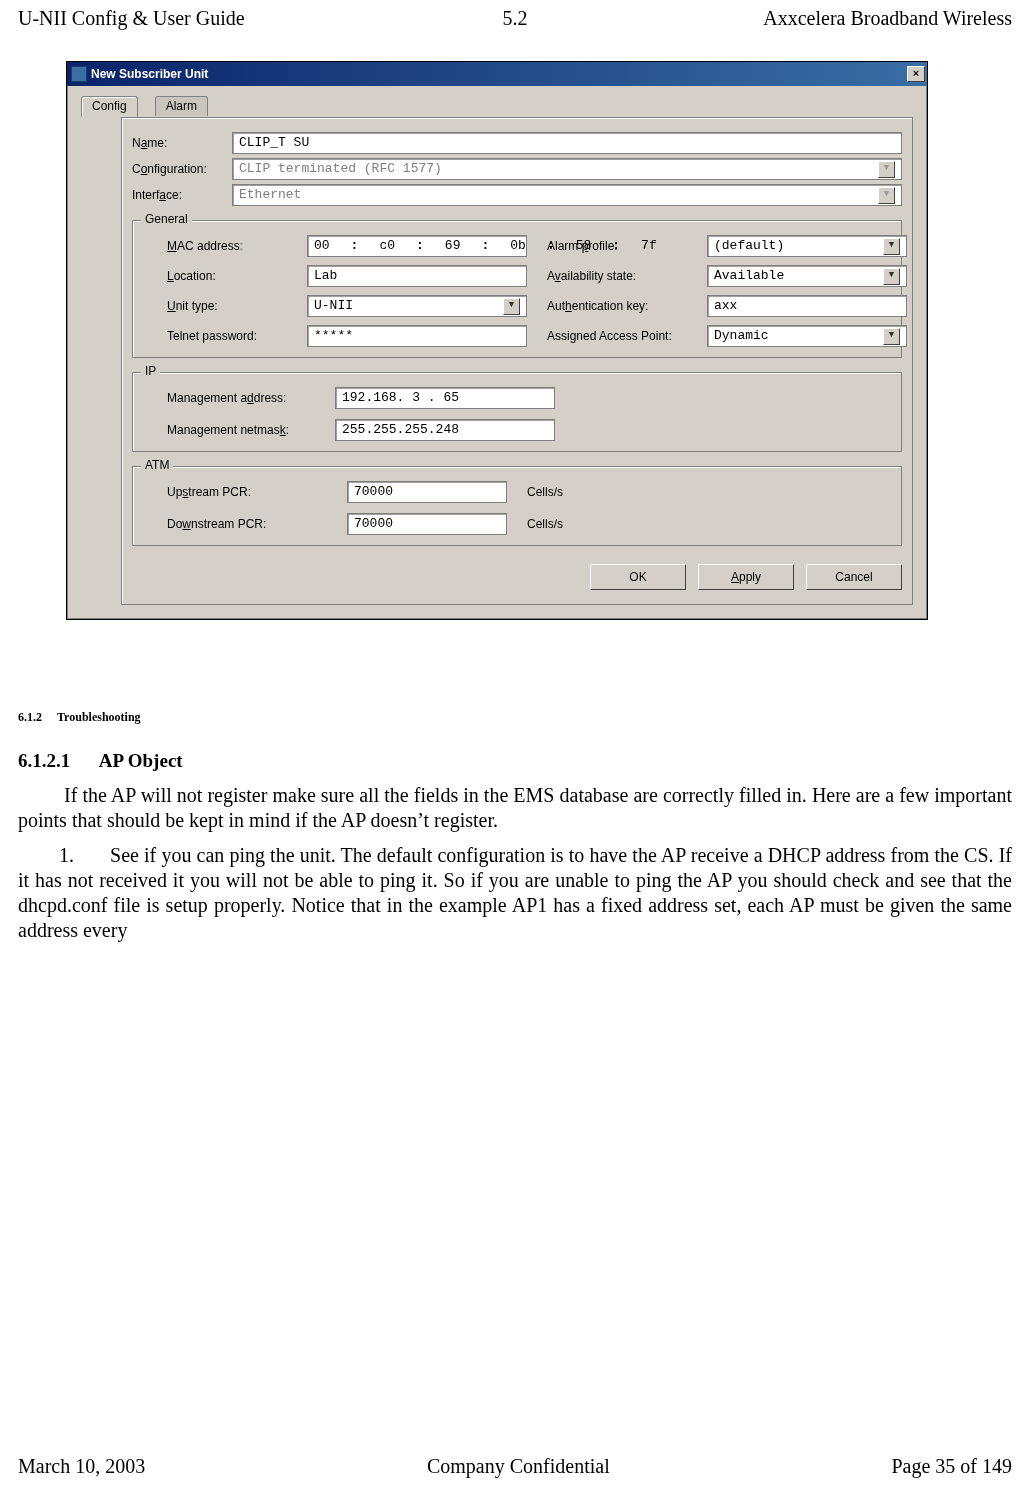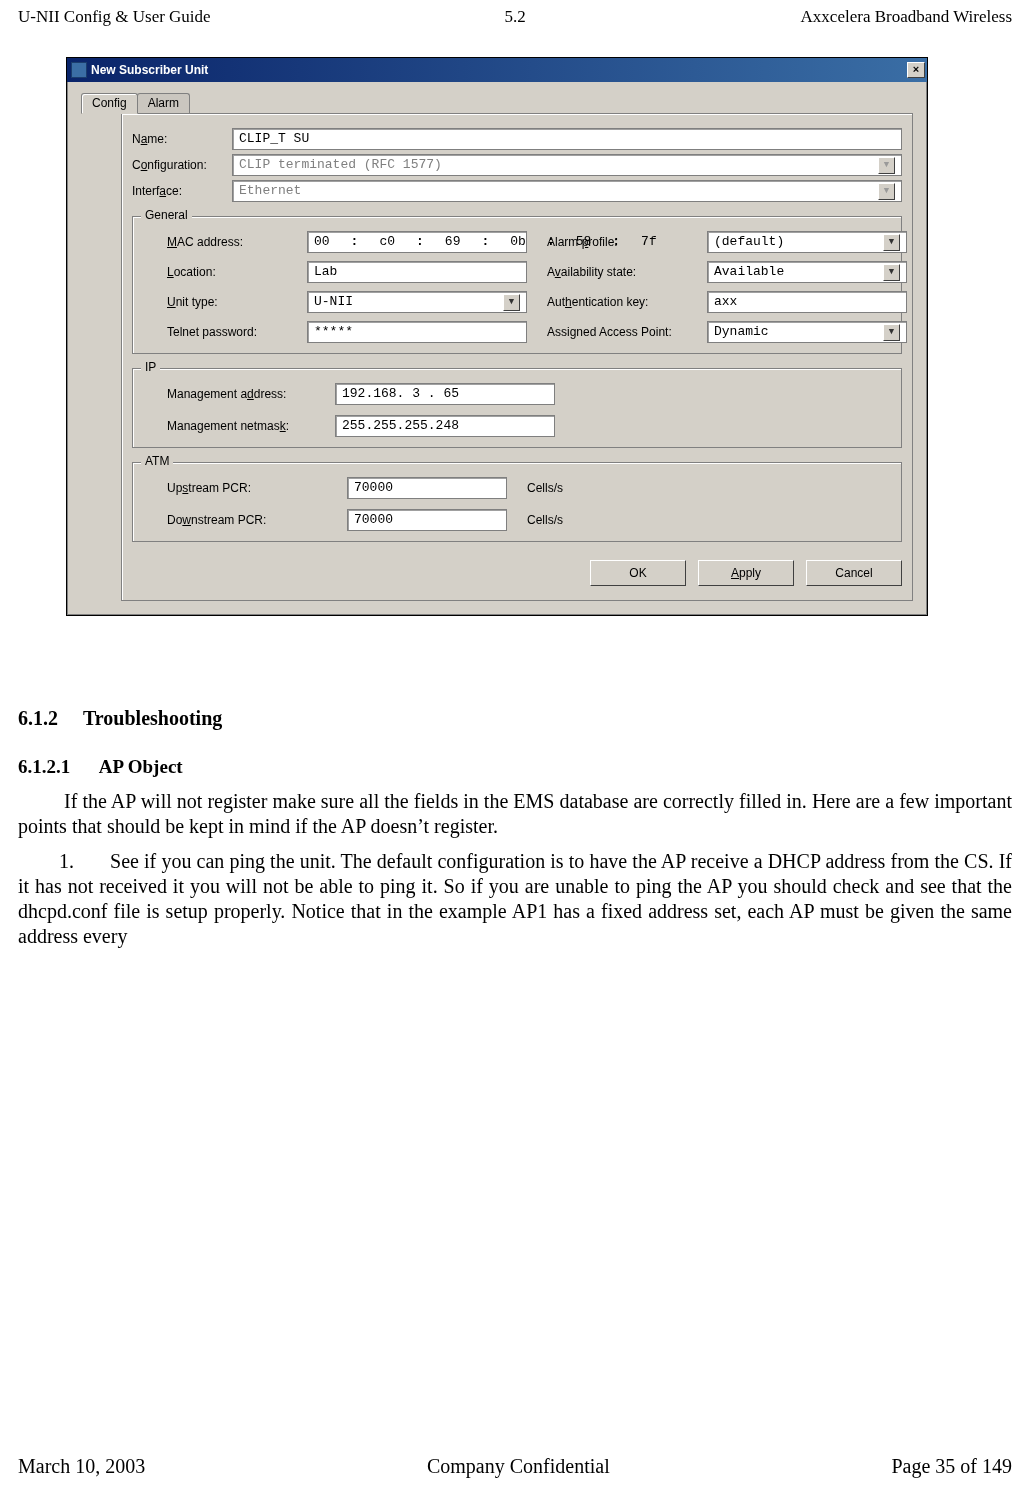--- a/index.html
+++ b/index.html
@@ -13,21 +13,21 @@
     --field-fg:#000000;
     --field-disabled:#808080;
     --page-bg:#ffffff;
     --ink:#000000;
   }
   *{box-sizing:border-box;}
   html,body{margin:0;padding:0;background:var(--page-bg);color:var(--ink);
     font-family:"Times New Roman",Times,serif;font-size:18px;line-height:1.25;}
   .page{width:1030px;height:1493px;position:relative;padding:0 18px;}
   .head-row{display:flex;justify-content:space-between;align-items:flex-start;
-    font-size:17px;padding:6px 0 10px 0;}
+    font-size:20px;padding:6px 0 10px 0;}
   .head-center{position:absolute;left:0;right:0;text-align:center;pointer-events:none;}
   .foot-row{position:absolute;left:18px;right:18px;bottom:14px;
     display:flex;justify-content:space-between;font-size:20px;}
   .foot-center{text-align:center;flex:1;}
 
   
   .dialog-outer{margin:20px 0 0 48px;width:862px;border:1px solid #000;
     background:var(--win-bg);box-shadow:0 0 0 1px #808080 inset;}
   .titlebar{display:flex;align-items:center;height:24px;
     background:linear-gradient(90deg,#0a246a 0%,#3a6ea5 100%);
@@ -38,21 +38,21 @@
   .titlebar .title-text{font-weight:bold;}
   .titlebar .spacer{flex:1;}
   .win-btn{width:18px;height:16px;background:var(--win-bg);
     border:1px solid #fff;border-right-color:#404040;border-bottom-color:#404040;
     font-family:Tahoma,Arial,sans-serif;font-size:11px;font-weight:bold;
     line-height:12px;text-align:center;color:#000;cursor:default;}
   .dialog-body{padding:10px 14px 14px 14px;font-family:Tahoma,Arial,sans-serif;
     font-size:12px;color:#000;}
 
   
-  .tabrow{display:flex;align-items:center;height:22px;margin-bottom:-1px;}
+  .tabrow{display:flex;align-items:flex-start;height:22px;margin-bottom:-1px;gap:18px;}
   .tab{padding:2px 10px 2px 10px;background:var(--win-bg);
     border:1px solid #808080;border-bottom:none;position:relative;
     border-top-left-radius:3px;border-top-right-radius:3px;margin-right:-1px;}
   .tab.active{background:var(--win-bg);border-bottom:1px solid var(--win-bg);
     z-index:2;box-shadow:inset 1px 1px 0 #fff;}
   .tab.inactive{background:#cac6bf;}
   .tabpanel{border:1px solid #808080;background:var(--win-bg);padding:10px 10px 14px 10px;
     box-shadow:inset 1px 1px 0 #fff;margin-left:40px;}
 
   
@@ -84,21 +84,21 @@
 
   
   .btnrow{display:flex;justify-content:flex-end;gap:12px;margin-top:18px;}
   .wbtn{min-width:96px;height:26px;background:var(--win-bg);
     border:1px solid #fff;border-right-color:#404040;border-bottom-color:#404040;
     font-family:Tahoma,Arial,sans-serif;font-size:12px;display:flex;
     align-items:center;justify-content:center;cursor:default;}
 
   
   .section{margin-top:90px;}
-  h2.sec{font-size:20px;font-weight:bold;margin:20px 0 10px 0;}
+  h2.sec{font-size:12px;font-weight:bold;margin:20px 0 10px 0;}
   h3.sec{font-size:19px;font-weight:bold;margin:24px 0 8px 0;}
   p.body{font-size:20px;text-align:justify;margin:10px 0;}
   .indent{text-indent:46px;}
 </style>
 </head>
 <body>
 
 <div class="page">
 
   <div class="head-row">

